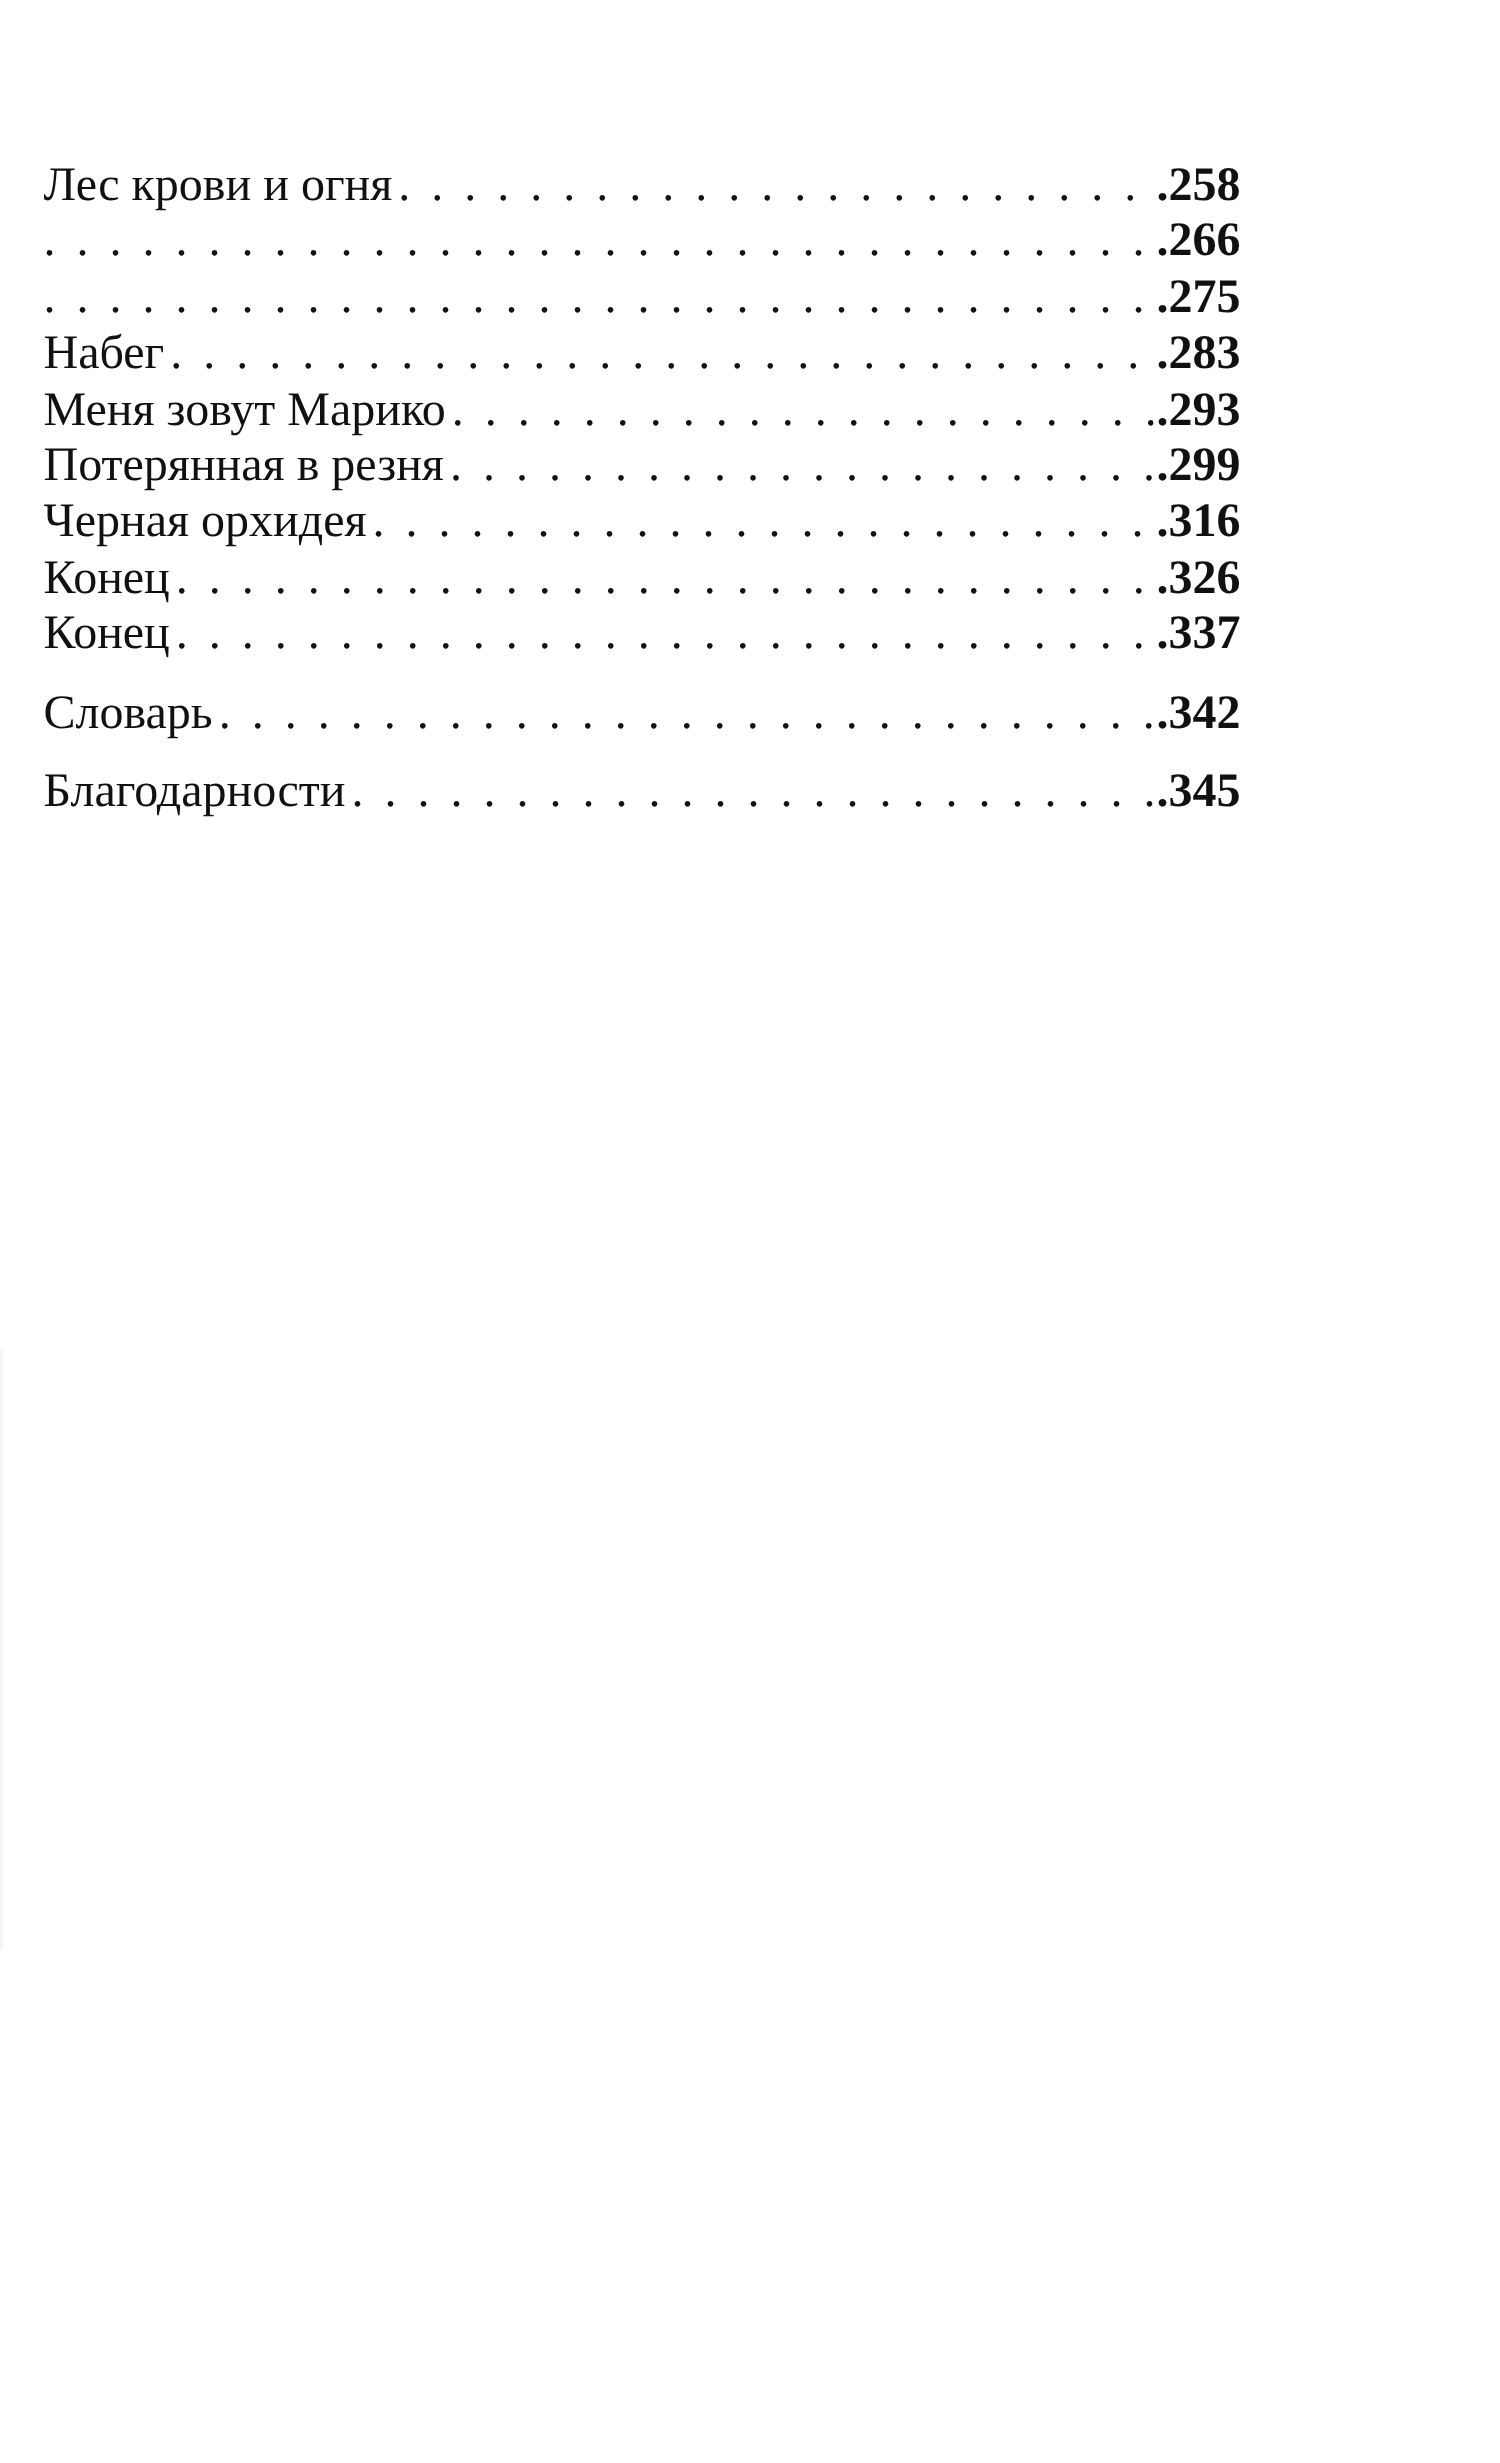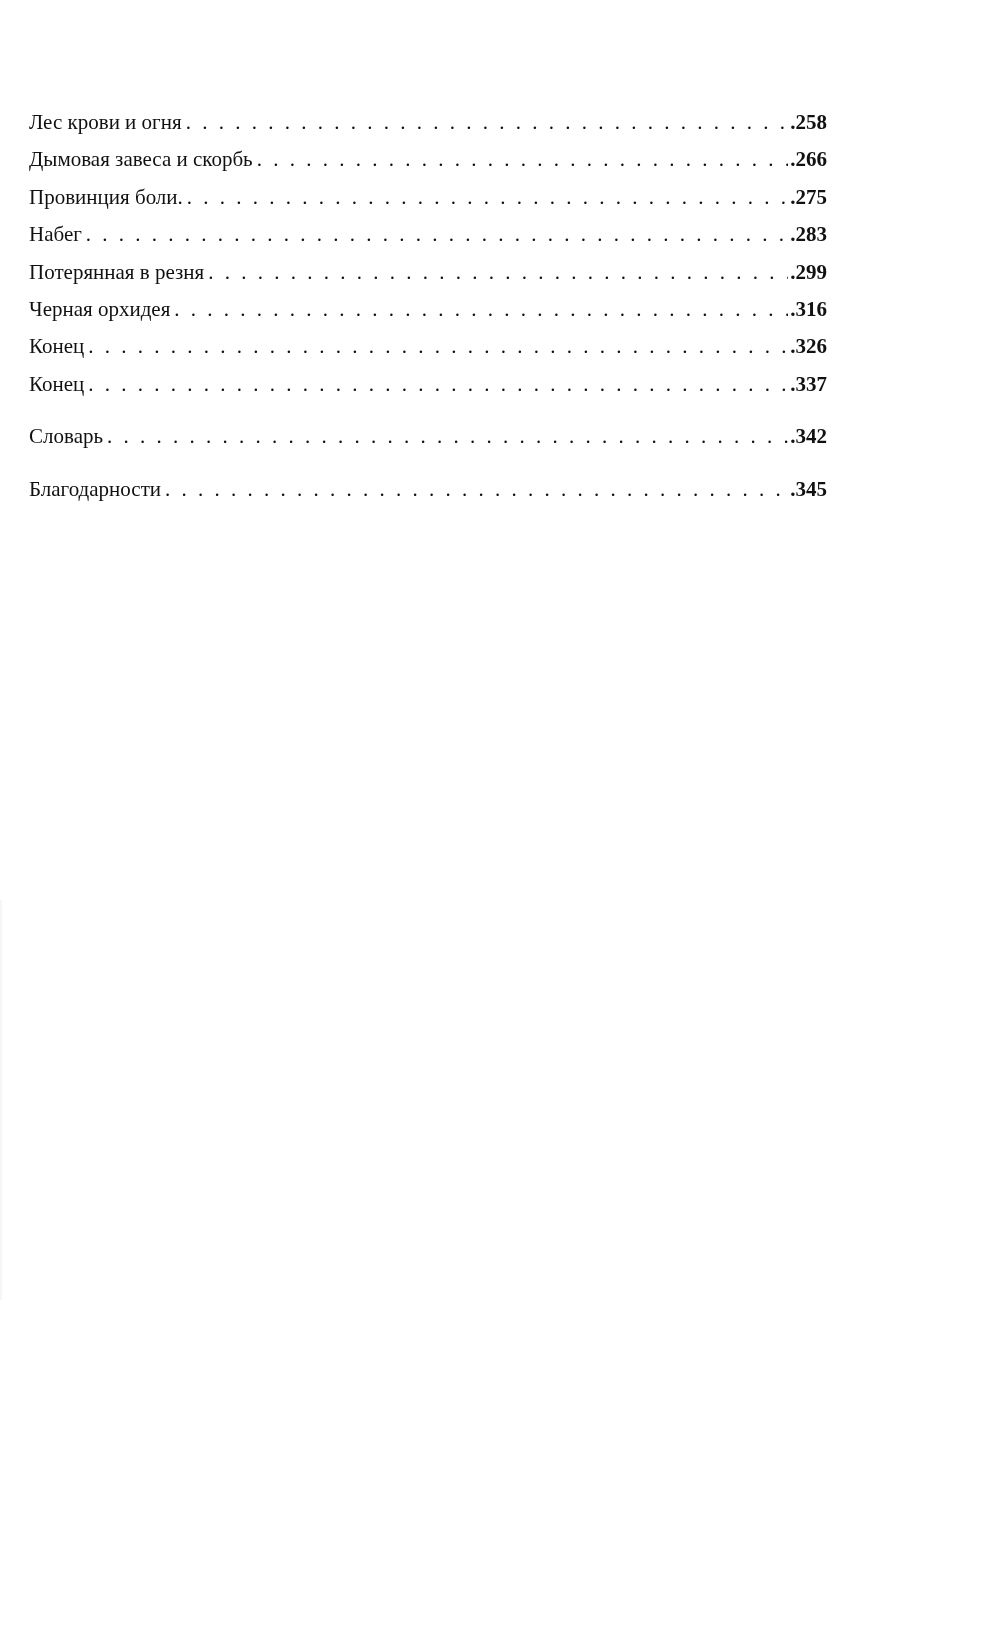--- a/index.html
+++ b/index.html
@@ -1,51 +1,54 @@
 <!DOCTYPE html>
 <html><head>
 <meta charset="utf-8">
 <style>
   html, body { margin:0; padding:0; background:#ffffff; }
   body { width:1000px; height:1642px; position:relative; overflow:hidden;
          font-family:"Liberation Serif","DejaVu Serif",serif; color:#111; }
   .toc { position:absolute; left:29px; top:104px; width:798px; }
-  .row { display:flex; align-items:baseline; height:37.4px; font-size:21px; line-height:37.4px; white-space:nowrap; }
+  .row { display:flex; align-items:baseline; height:37.4px; font-size:32px; line-height:37.4px; white-space:nowrap; }
   .row.gap { margin-top:15px; }
   .title { flex:0 0 auto; padding-right:4px; }
   .leader { flex:1 1 auto; overflow:hidden; letter-spacing:0; color:#111; }
   .leader::before { content:". . . . . . . . . . . . . . . . . . . . . . . . . . . . . . . . . . . . . . . . . . . . . . . . . . . . . . . . . . . . . . . . . . . . . . ."; word-spacing:6px; }
   .page { flex:0 0 auto; padding-left:2px;font-weight:bold; }
   .edge { position:absolute; left:0; top:900px; width:2px; height:400px; background:#f6f6f6; }
 </style>
 </head>
 <body>
 
 <div class="edge"></div>
 
 <div class="toc">
   <div class="row">
       <span class="title">Лес крови и огня</span>
       <span class="leader"></span>
       <span class="page">.258</span>
     </div>
   <div class="row">
-      <span class="title">Дымовая завеса и скорбь</span>
       <span class="leader"></span>
       <span class="page">.266</span>
     </div>
   <div class="row">
-      <span class="title">Провинция боли.</span>
       <span class="leader"></span>
       <span class="page">.275</span>
     </div>
   <div class="row">
       <span class="title">Набег</span>
       <span class="leader"></span>
       <span class="page">.283</span>
+    </div>
+  <div class="row">
+      <span class="title">Меня зовут Марико</span>
+      <span class="leader"></span>
+      <span class="page">.293</span>
     </div>
   <div class="row">
       <span class="title">Потерянная в резня</span>
       <span class="leader"></span>
       <span class="page">.299</span>
     </div>
   <div class="row">
       <span class="title">Черная орхидея</span>
       <span class="leader"></span>
       <span class="page">.316</span>

